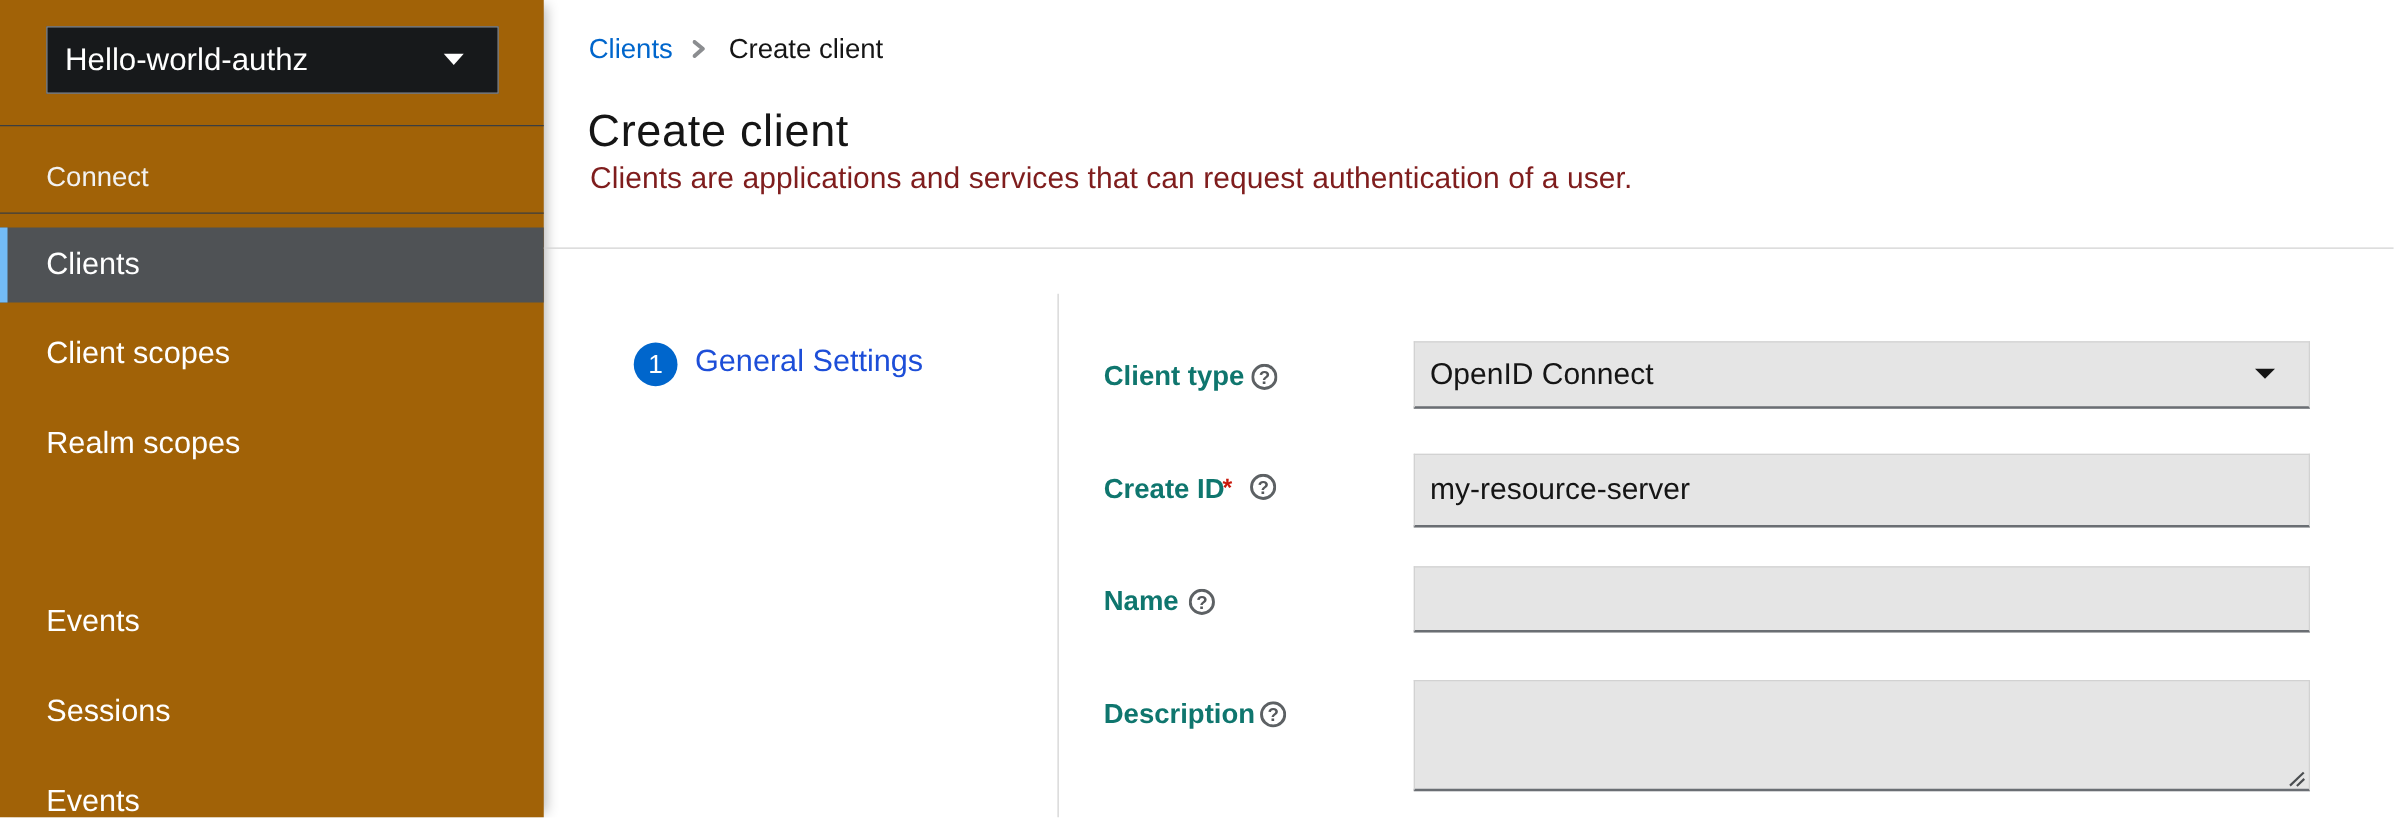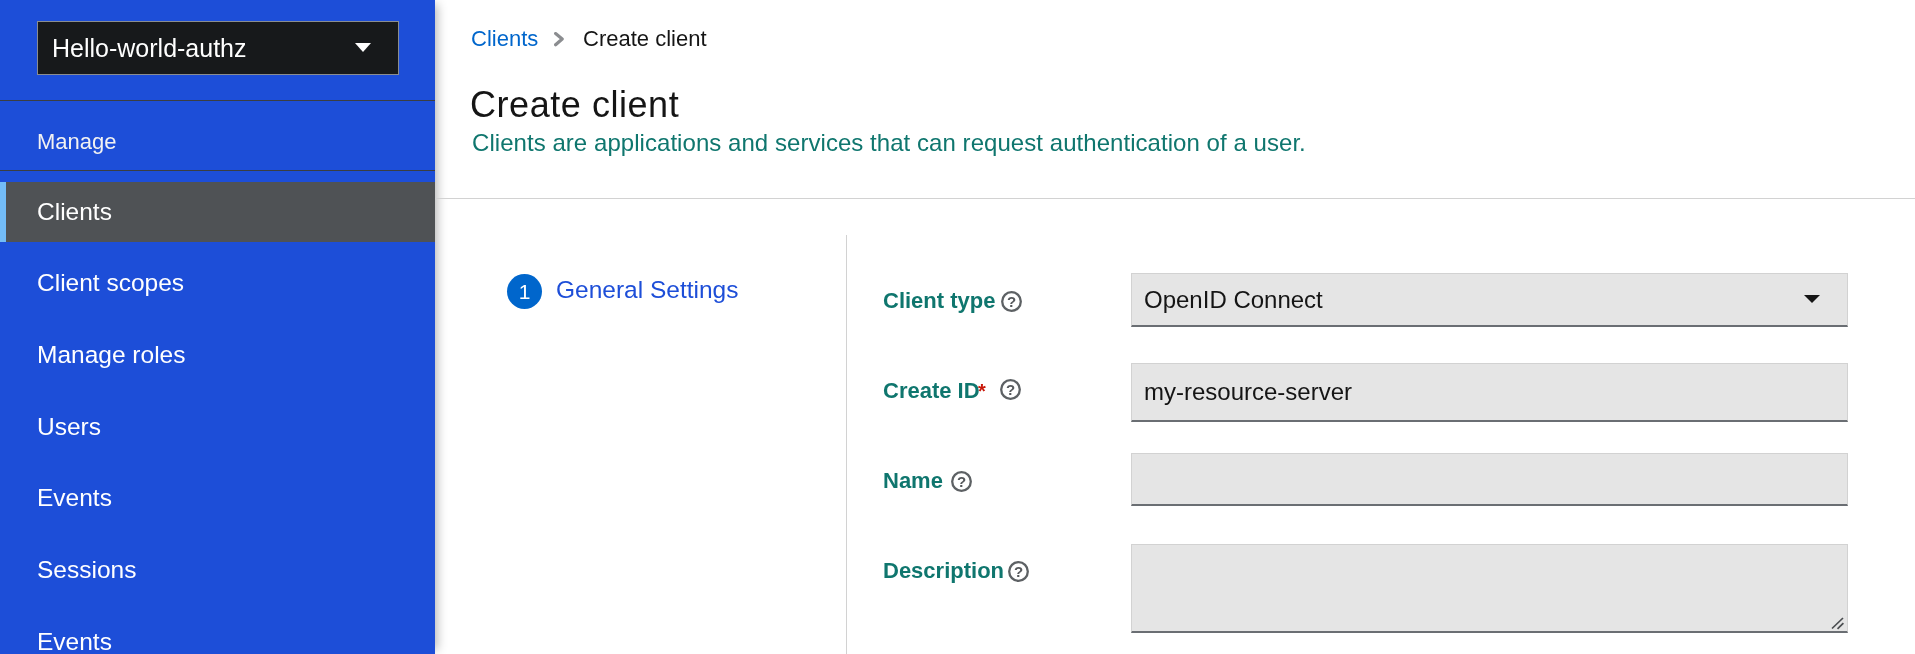--- a/index.html
+++ b/index.html
@@ -2,41 +2,41 @@
 <html><head>
 <meta charset="utf-8">
 <style>
   * { margin:0; padding:0; box-sizing:border-box; }
   html,body { width:1915px; height:654px; overflow:hidden; background:#fff;
     font-family:"Liberation Sans", sans-serif; }
   .abs { position:absolute; }
   #page { position:relative; width:1915px; height:654px; }
 
   
-  #sidebar { left:0; top:0; width:435px; height:654px; background:#1d4ed8;
+  #sidebar { left:0; top:0; width:435px; height:654px; background:#a16207;
     box-shadow:6px 0 10px -4px rgba(3,3,3,.3); }
   #realmbox { left:37px; top:21px; width:362px; height:54px; background:#17191b;
     border:1px solid #8a8d90; }
   #realmbox .txt { position:absolute; left:14px; top:0; height:52px; line-height:52px;
     color:#fff; font-size:25px; }
   #realmbox .caret { position:absolute; right:27px; top:20.5px; width:0; height:0;
     border-left:8px solid transparent; border-right:8px solid transparent;
     border-top:9px solid #fff; }
   .sep { left:0; width:435px; height:1px; background:#3b3e41; }
   #manage { left:37px; top:130px; color:#f2f2f2; font-size:22px; line-height:23px; }
   .navitem { left:0; width:435px; height:60px; color:#fff; font-size:24.5px; }
   .navitem span { position:absolute; left:37px; top:50%; transform:translateY(-50%); }
   .navitem.cur { background:#4f5255; border-left:6px solid #73bcf7; }
   .navitem.cur span { left:31px; }
 
   
   #crumb { left:471px; top:26px; font-size:22px; line-height:25px; color:#151515; }
   #crumb a { color:#0066cc; text-decoration:none; }
   #h1 { left:470px; top:87px; font-size:36px; line-height:36px; color:#151515; font-weight:500; letter-spacing:0.55px; }
-  #sub { left:472px; top:128.5px; font-size:24px; line-height:27px; color:#0f766e; letter-spacing:0.05px; }
+  #sub { left:472px; top:128.5px; font-size:24px; line-height:27px; color:#7f1d1d; letter-spacing:0.05px; }
   .hdiv { background:#d2d2d2; }
 
   
   #stepcircle { left:507px; top:274px; width:35px; height:35px; border-radius:50%;
     background:#0066cc; color:#fff; font-size:21px; text-align:center; line-height:35px; }
   #stepname { left:556px; top:277px; font-size:24.5px; line-height:25px; color:#1d4ed8; }
 
   
   .flabel { font-size:22px; font-weight:bold; color:#0f766e; line-height:24px; }
   .req { color:#c9190b; font-size:20px; font-weight:bold; }
@@ -47,33 +47,30 @@
 </head>
 <body>
 <div id="page">
 
   <div class="abs" id="sidebar">
     <div class="abs" id="realmbox">
       <div class="txt">Hello-world-authz</div>
       <div class="caret"></div>
     </div>
     <div class="abs sep" style="top:100px;"></div>
-    <div class="abs" id="manage">Manage</div>
+    <div class="abs" id="manage">Connect</div>
     <div class="abs sep" style="top:170px;"></div>
     <div class="abs navitem cur" style="top:182px;">
         <span>Clients</span>
       </div>
     <div class="abs navitem" style="top:253px;">
         <span>Client scopes</span>
       </div>
     <div class="abs navitem" style="top:325px;">
-        <span>Manage roles</span>
-      </div>
-    <div class="abs navitem" style="top:397px;">
-        <span>Users</span>
+        <span>Realm scopes</span>
       </div>
     <div class="abs navitem" style="top:468px;">
         <span>Events</span>
       </div>
     <div class="abs navitem" style="top:540px;">
         <span>Sessions</span>
       </div>
     <div class="abs navitem" style="top:612px;">
         <span>Events</span>
       </div>

